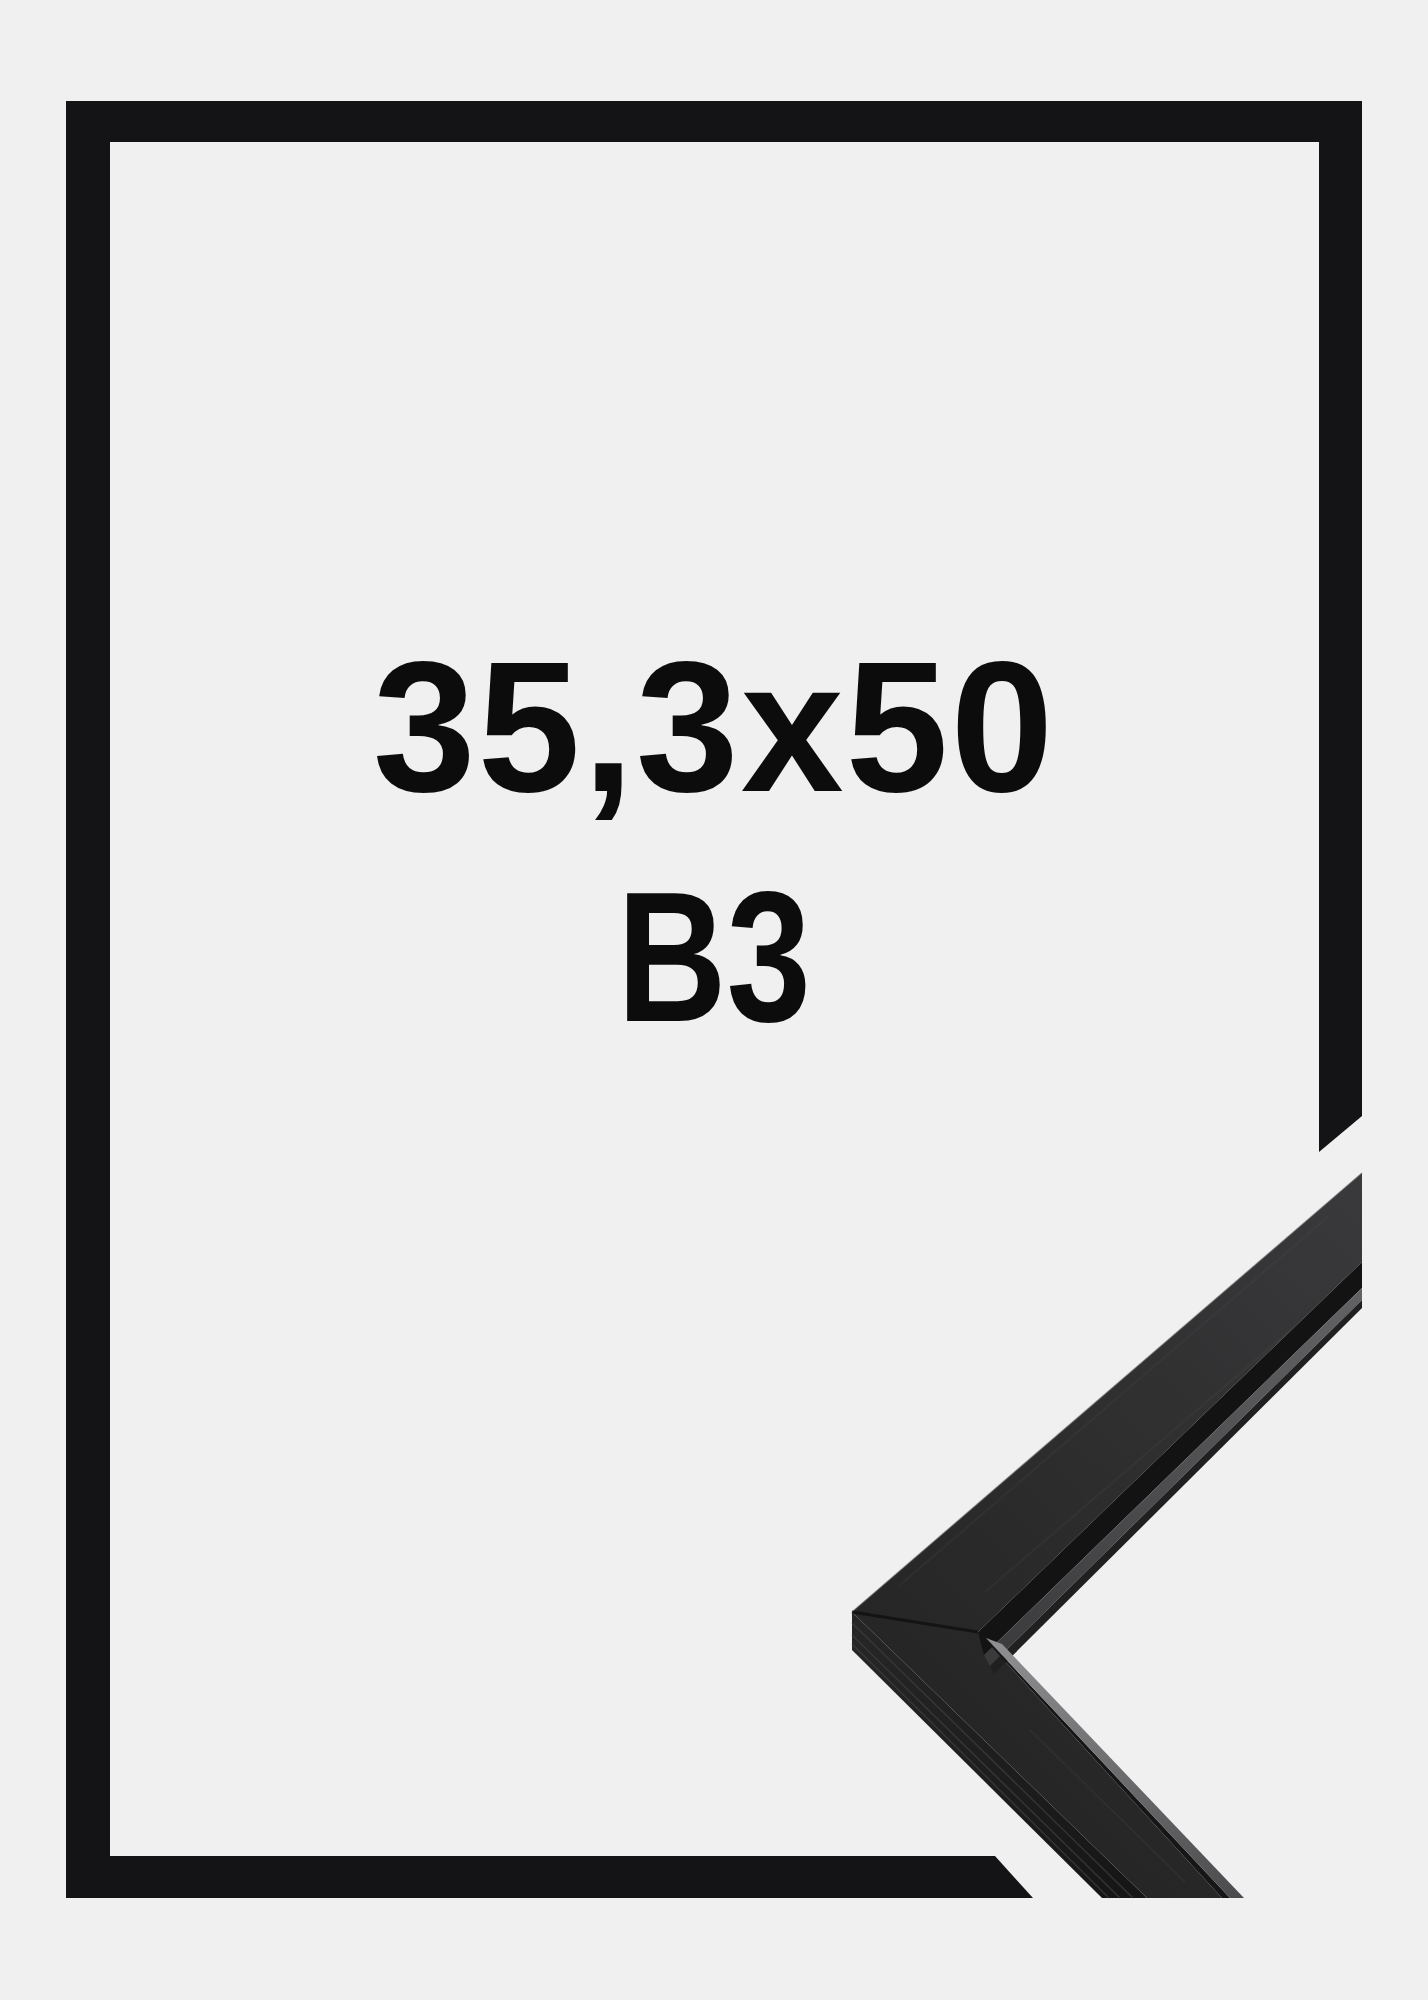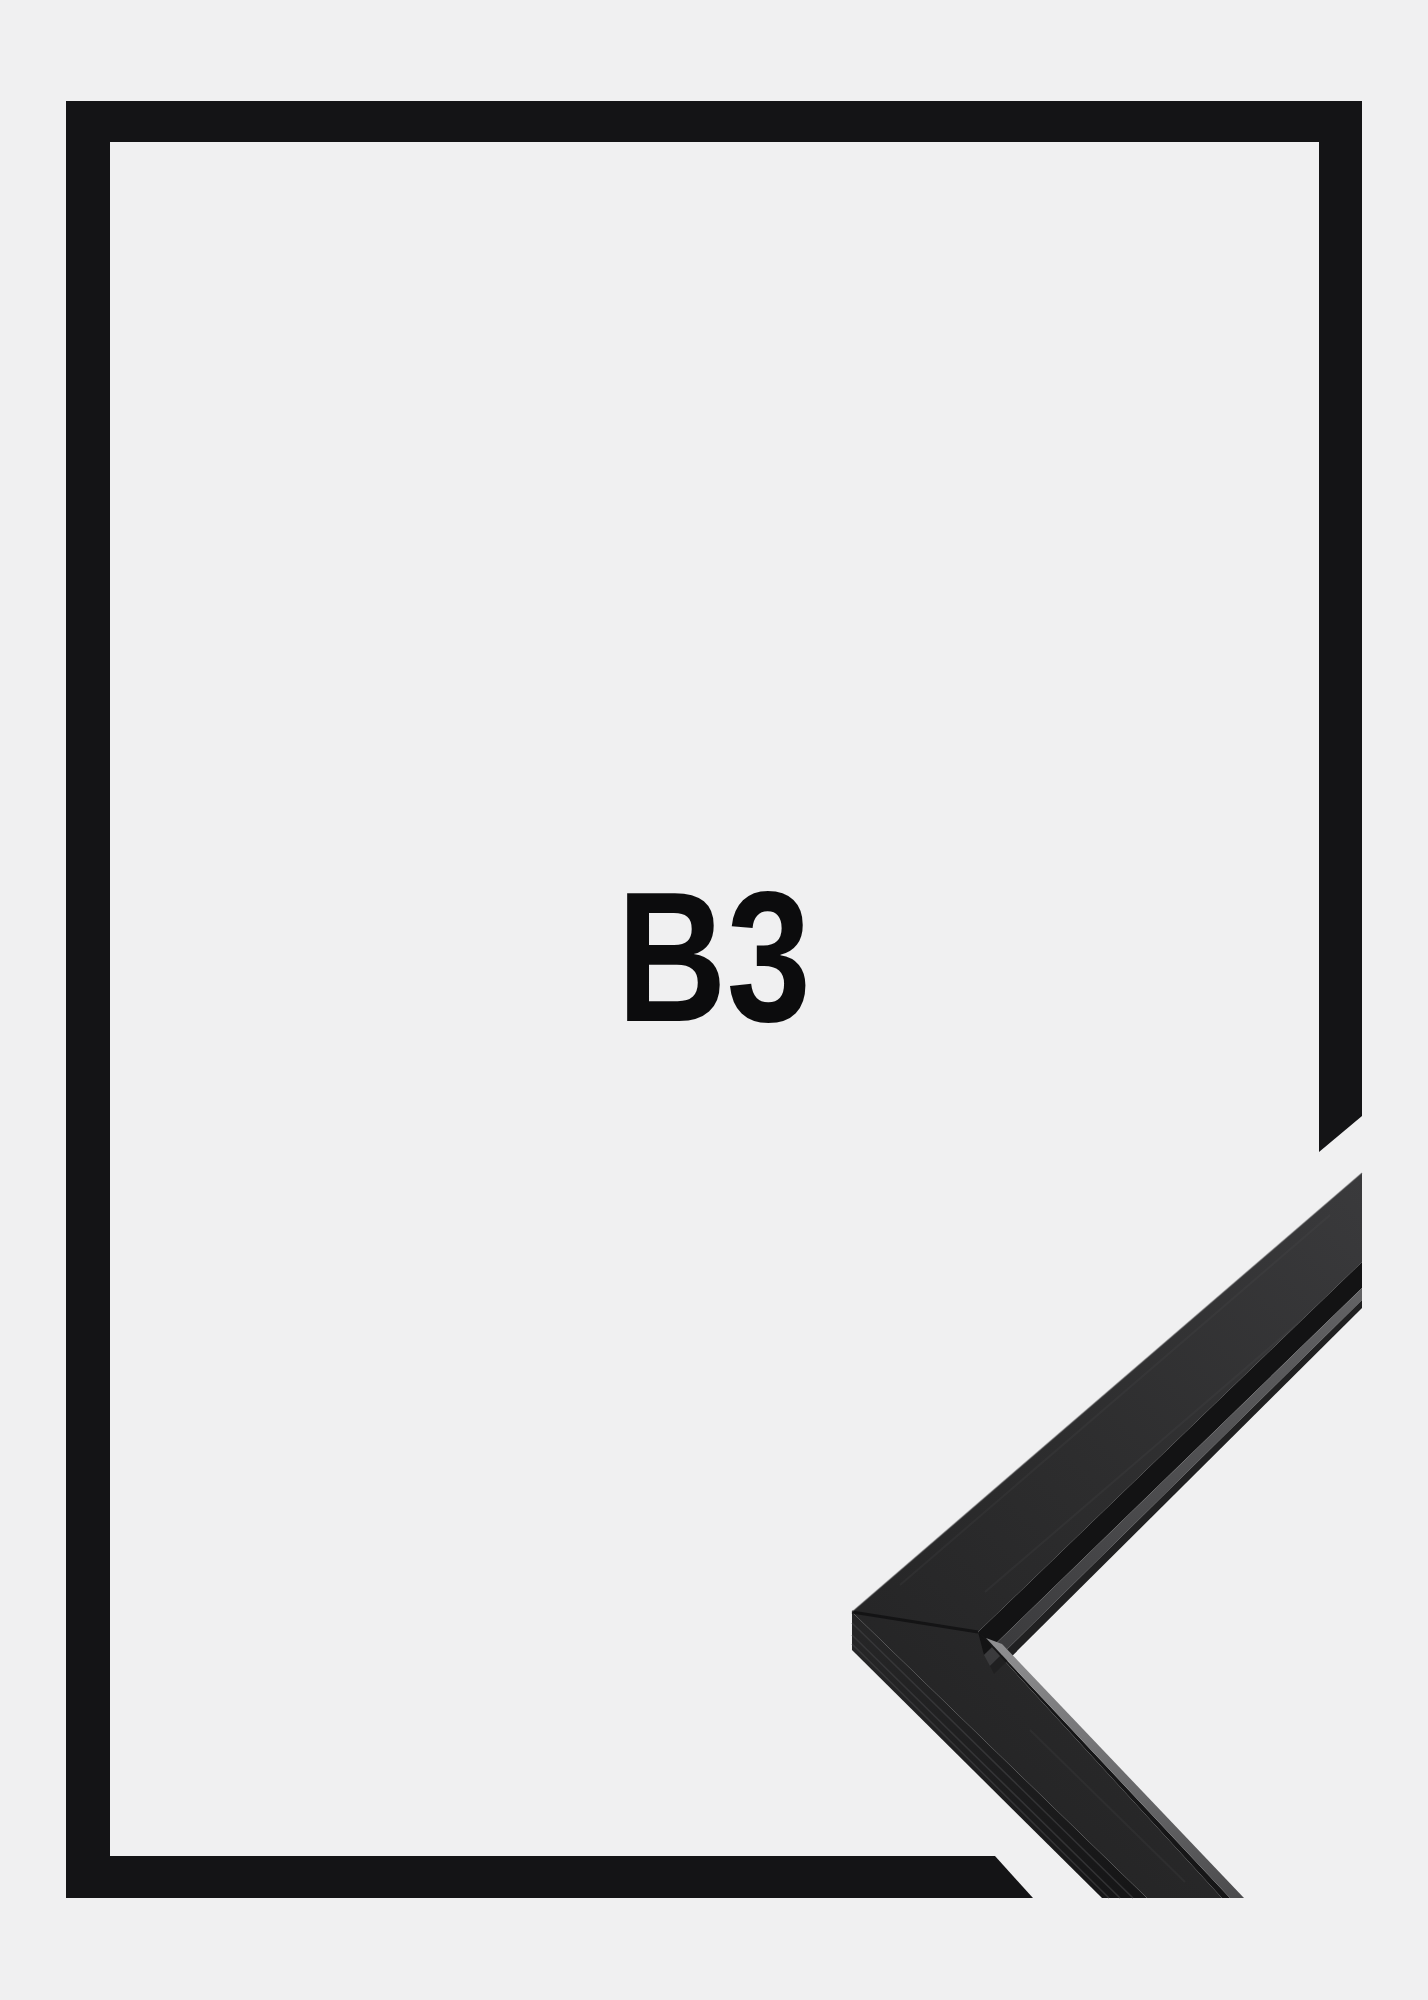--- a/index.html
+++ b/index.html
@@ -100,16 +100,17 @@
 
       <polygon points="978,1632 1222,1898 1230,1898 986,1638" fill="#161617"></polygon>
       <polygon points="986,1638 1230,1898 1244,1898 1002,1644" fill="url(#lipGradLA)"></polygon>
 
       <line x1="852" y1="1612" x2="978" y2="1632" stroke="#121213" stroke-width="3" opacity="0.9"></line>
 
       <line x1="852" y1="1612" x2="1362" y2="1173" stroke="#515153" stroke-width="1.5" opacity="0.5"></line>
     </g>
   </svg>
 
+  <div class="label label--size">35,3x50</div>
 
   <div class="label label--format">B3</div>
 
 </div>
 
 </body></html>

